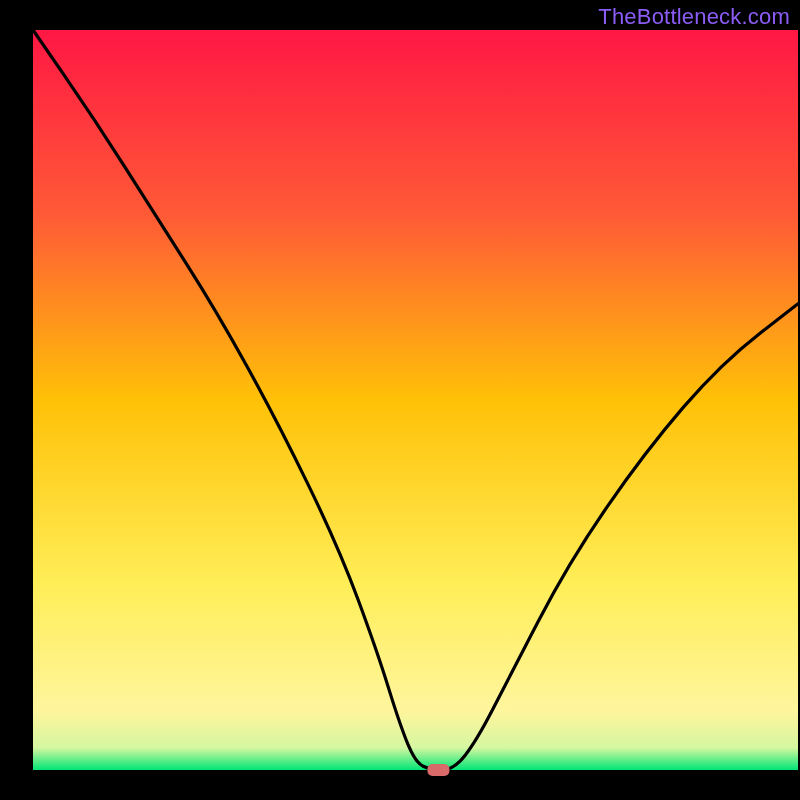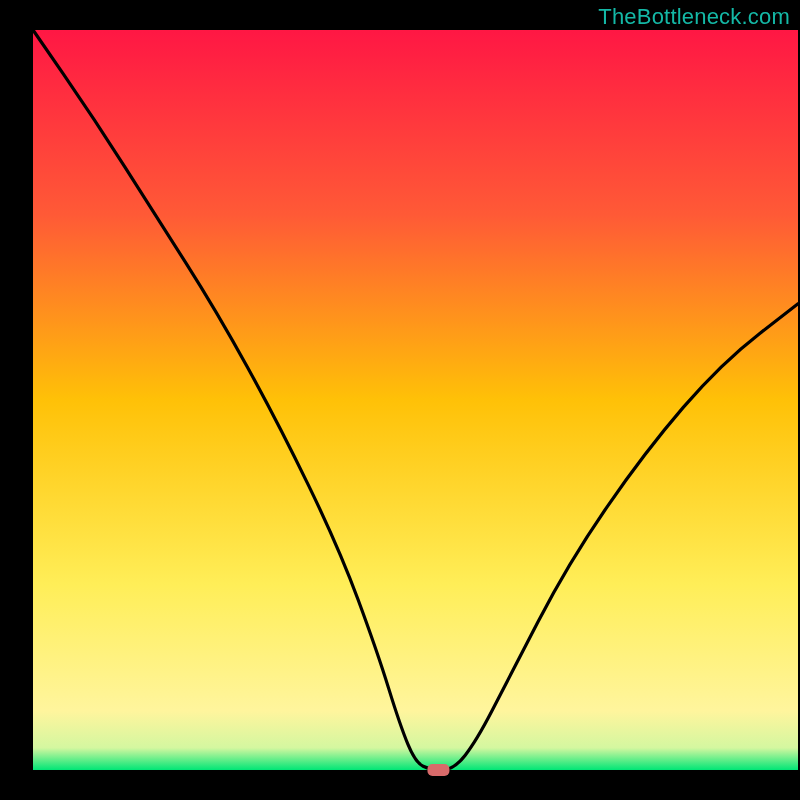--- a/index.html
+++ b/index.html
@@ -16,21 +16,21 @@
     height: 800px;
     background: #000;
   }
   .watermark {
     position: absolute;
     top: 4px;
     right: 10px;
     font-family: Arial, Helvetica, sans-serif;
     font-size: 22px;
     font-weight: 500;
-    color: #14b8a6;
+    color: #8b5cf6;
     letter-spacing: 0.2px;
     z-index: 5;
   }
   svg {
     display: block;
   }
 </style>
 </head>
 <body>
 

